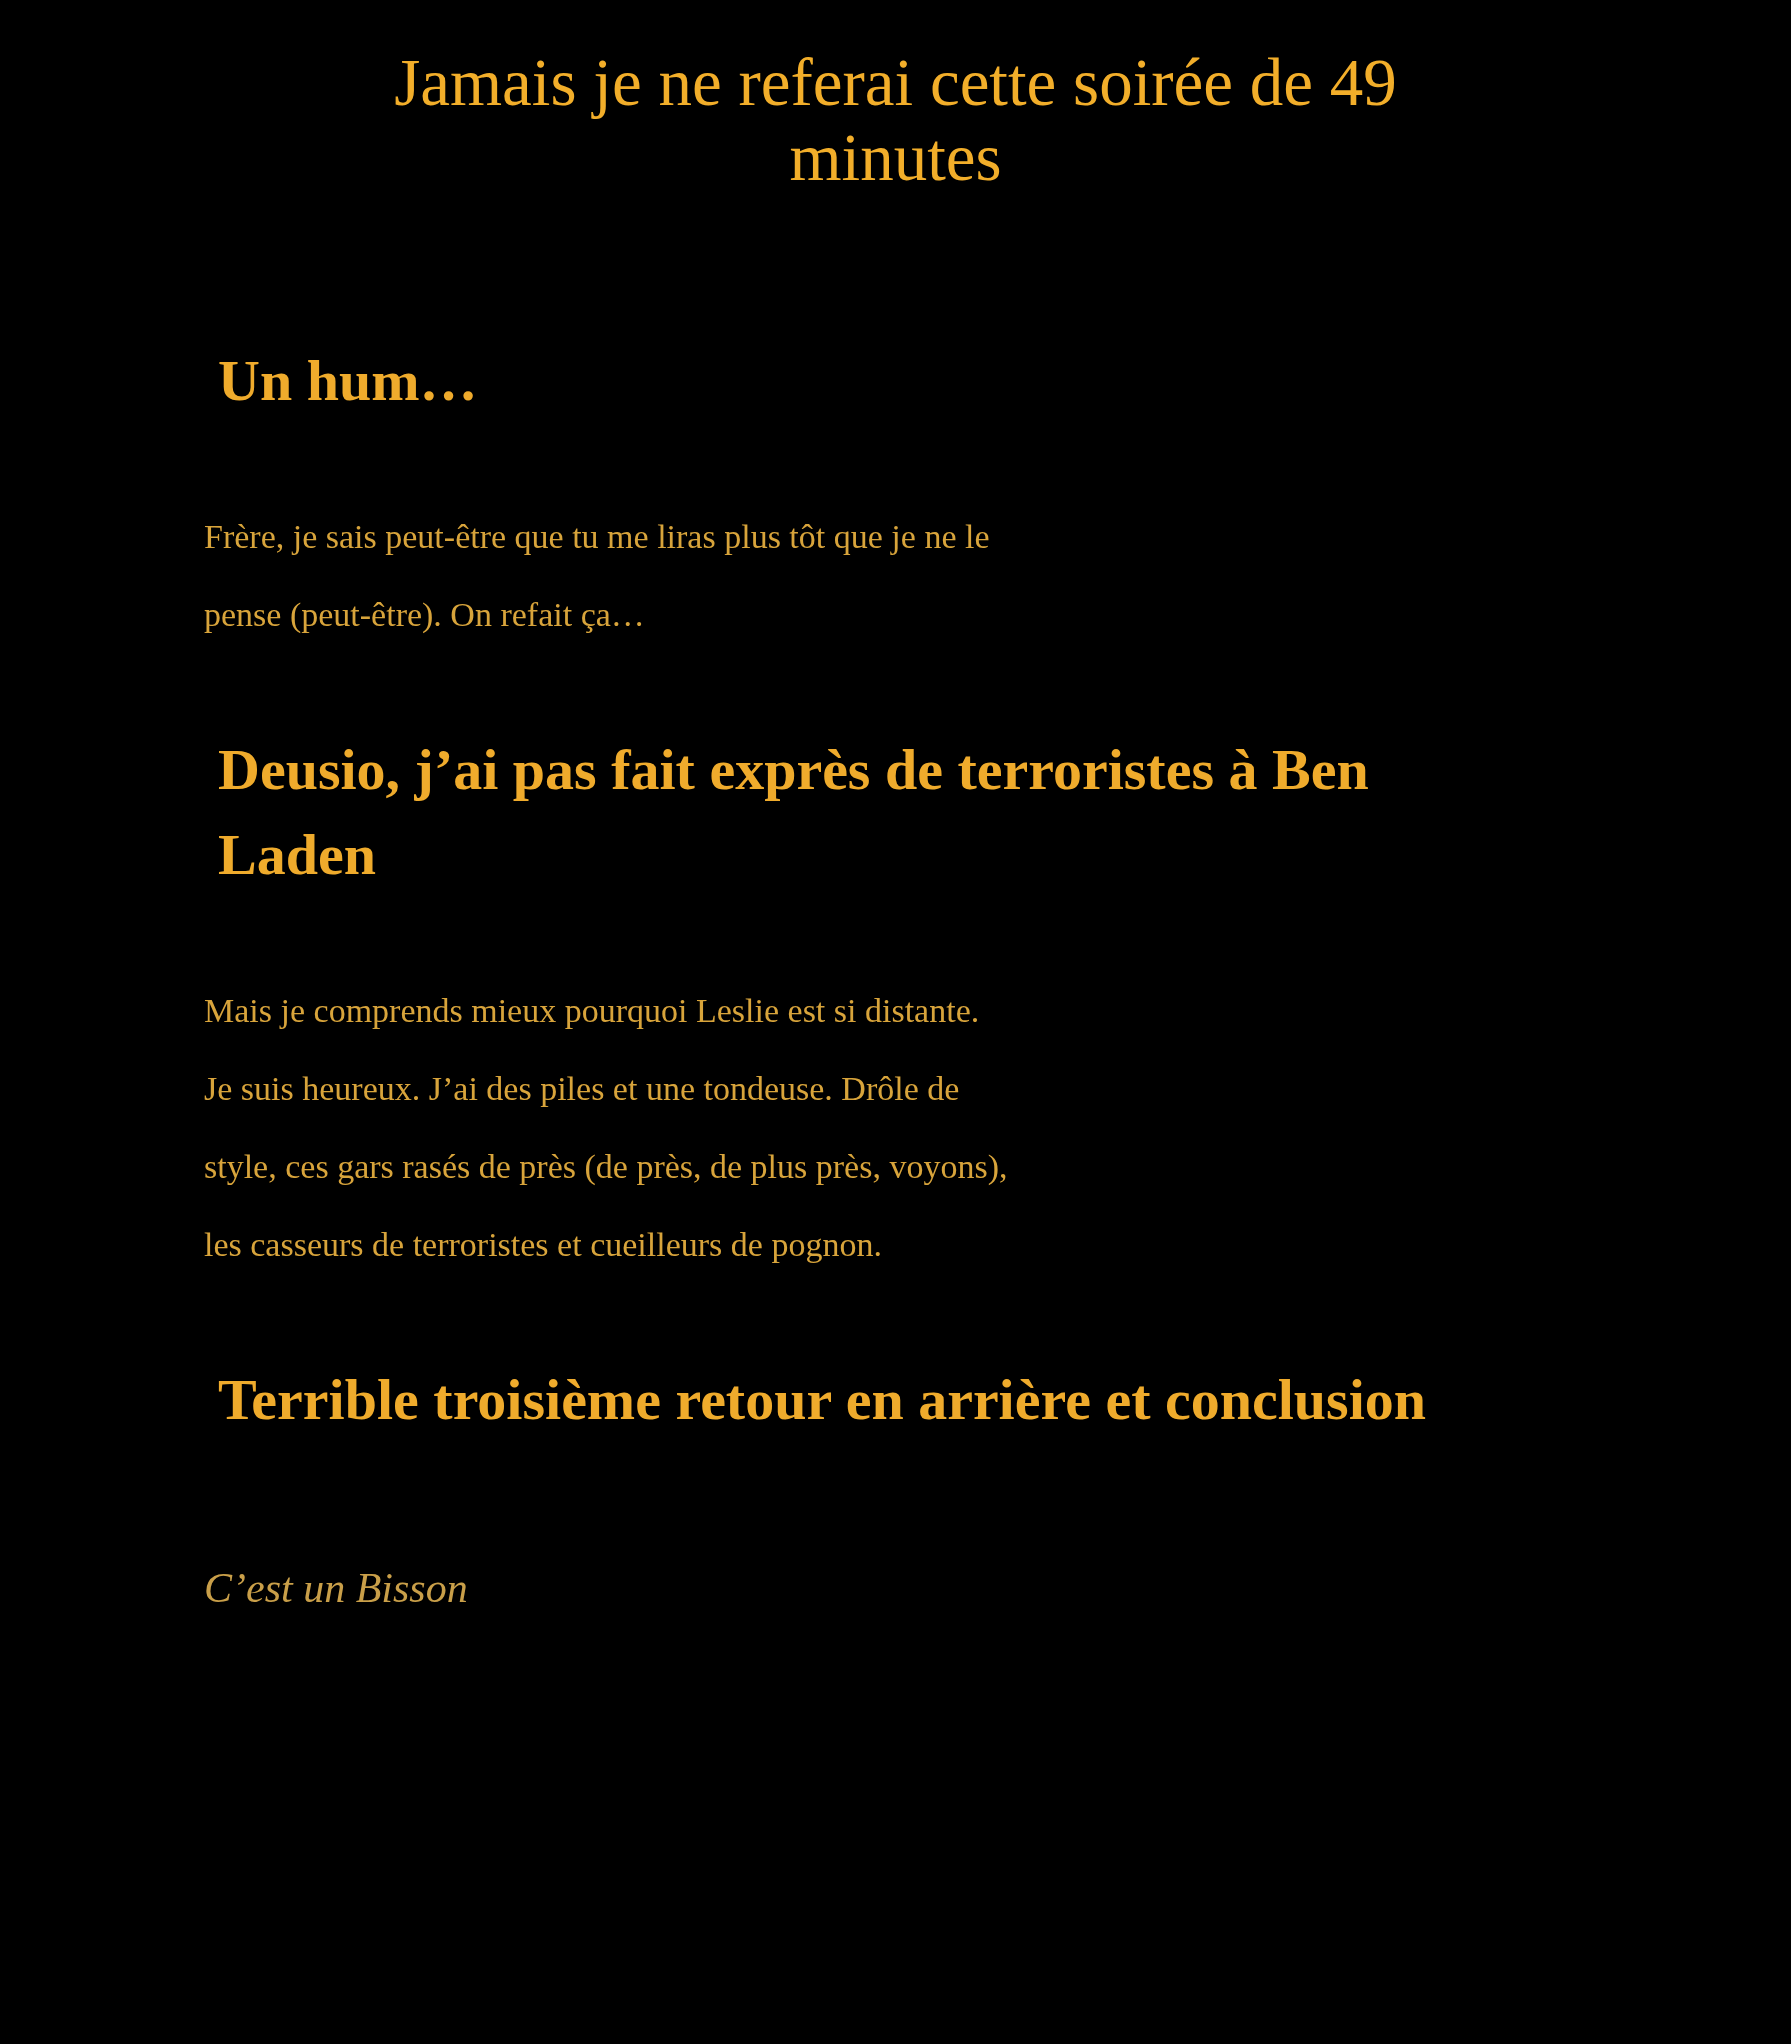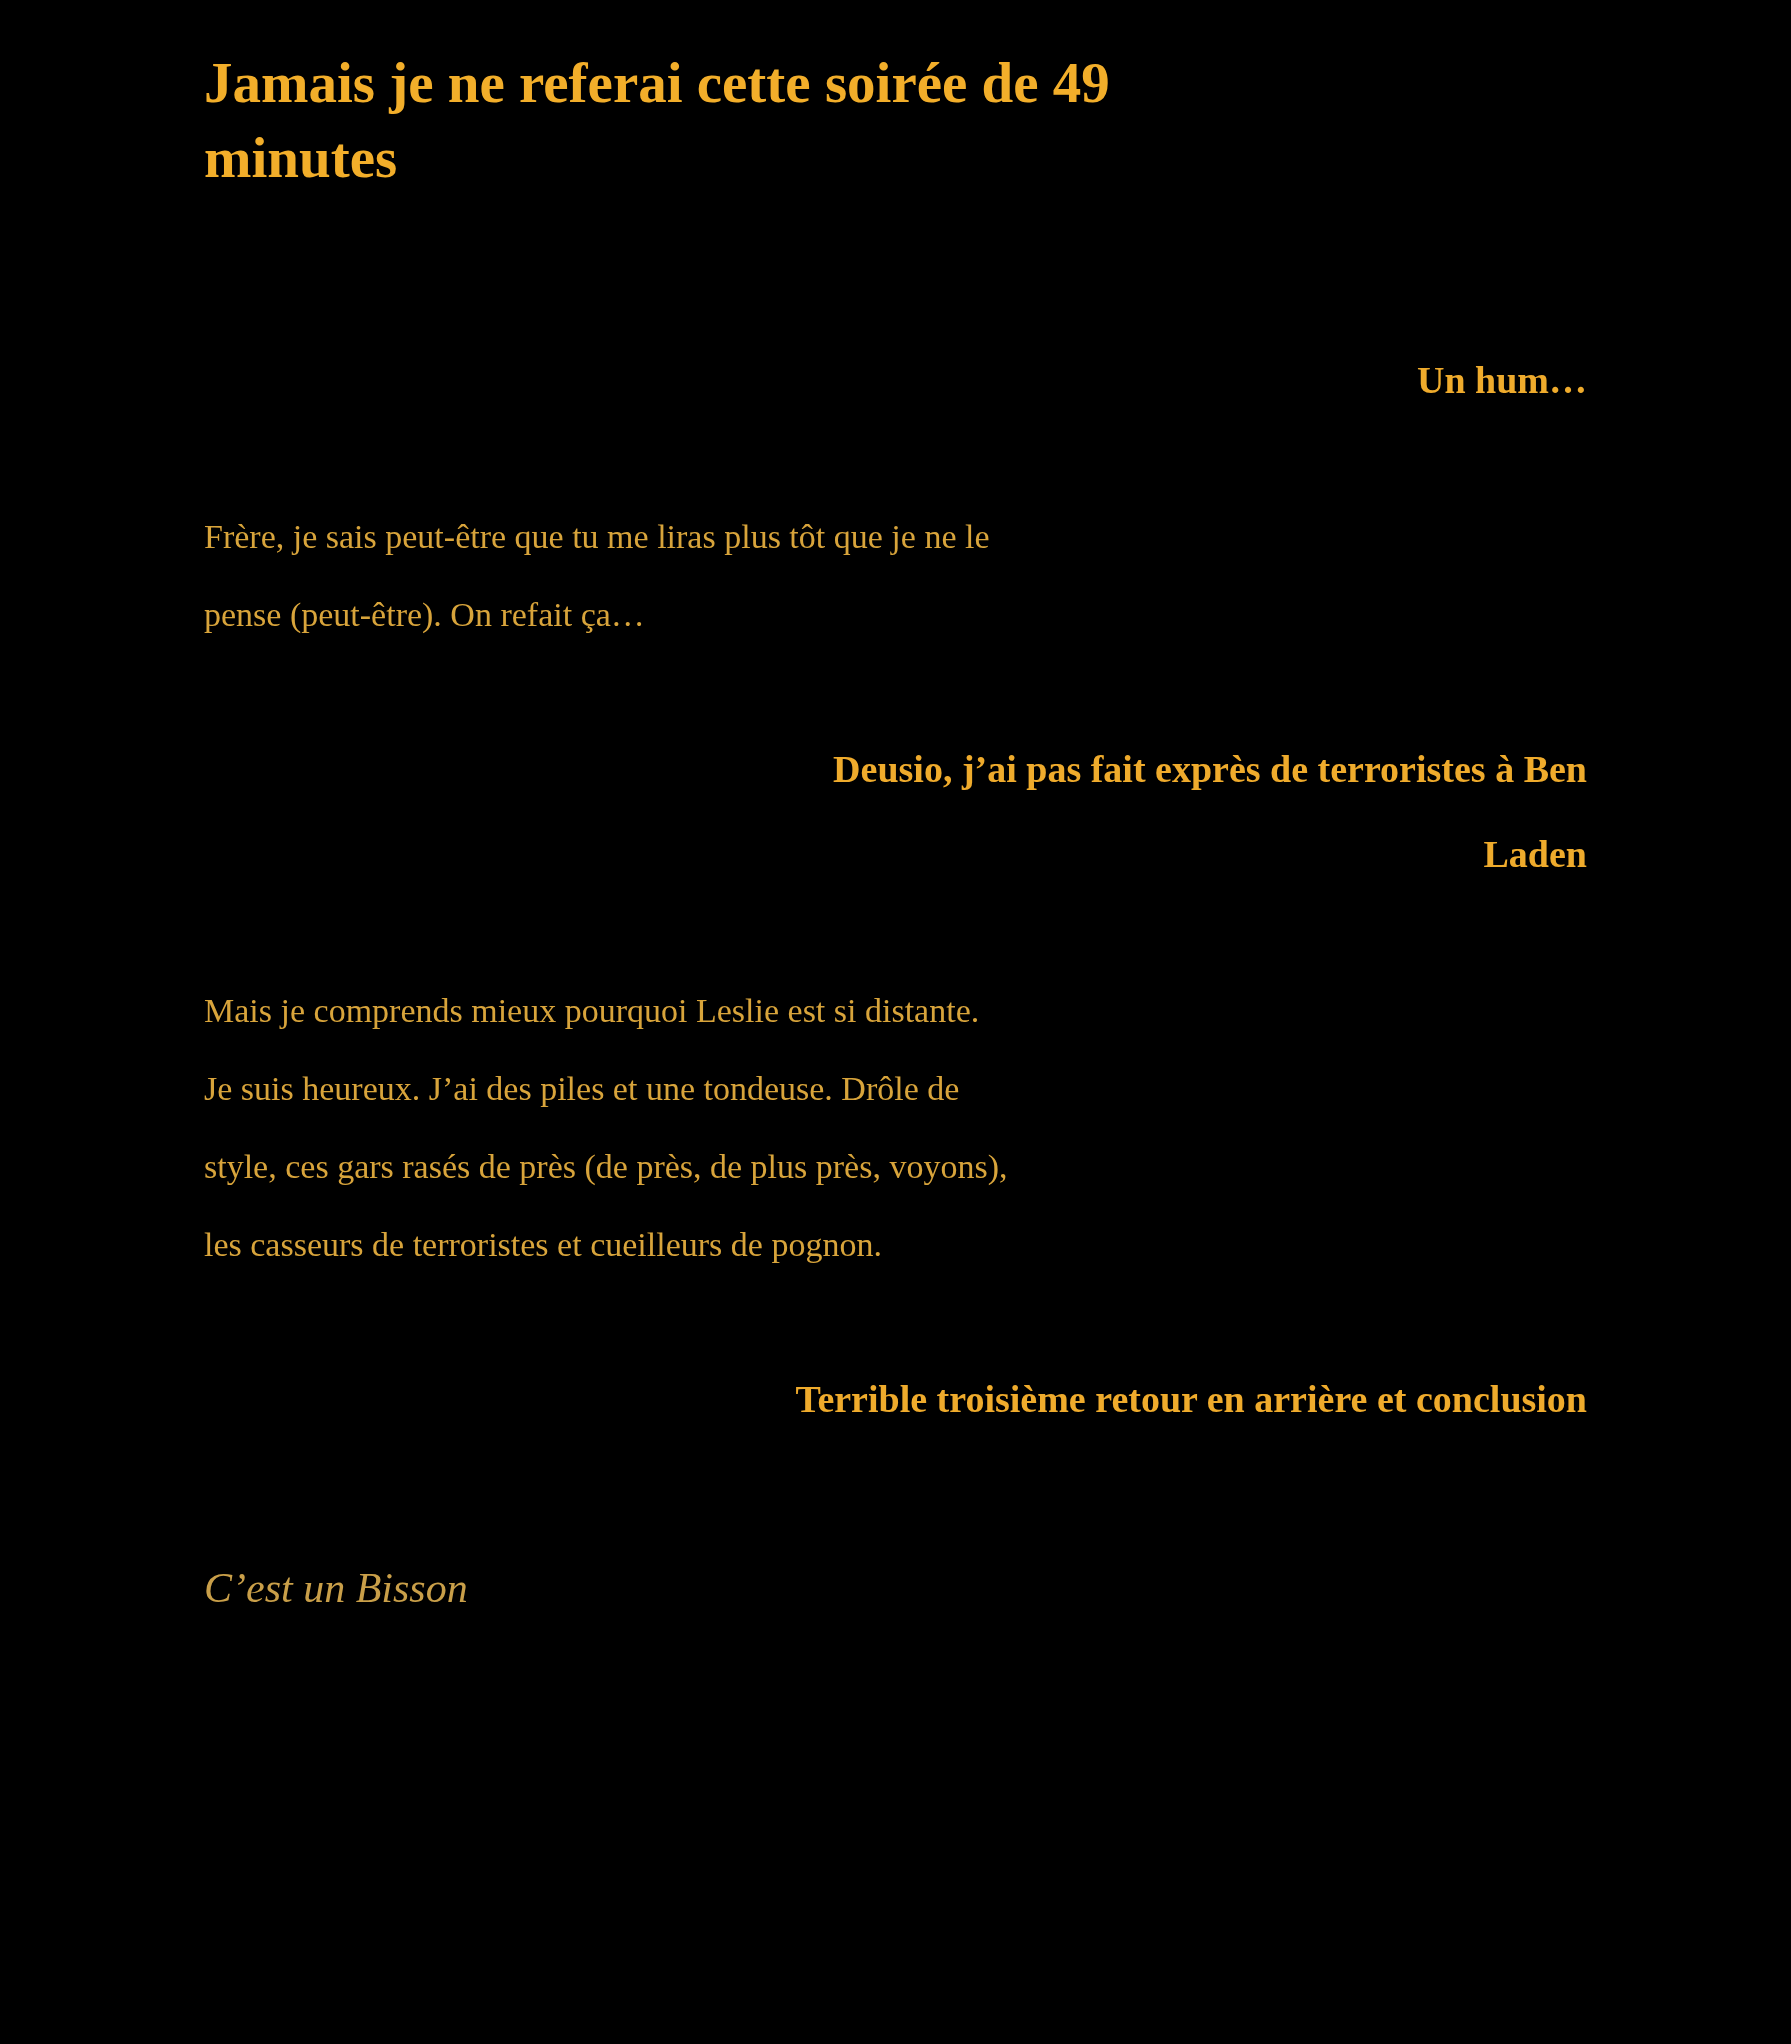--- a/index.html
+++ b/index.html
@@ -12,34 +12,34 @@
     width: 1791px;
     height: 2045px;
     background: #000000;
     box-sizing: border-box;
     padding: 45px 204px 0 204px;
     font-family: "Liberation Serif", serif;
     overflow: hidden;
   }
   .title {
     margin: 0;
-    font-size: 57px;
+    text-align: center;
+    font-size: 67px;
     line-height: 75px;
-    font-weight: bold;
+    font-weight: normal;
     color: #F2AE2A;
     white-space: pre-line;
   }
   .heading {
     margin: 73px 0 0 14px;
-    font-size: 38px;
+    font-size: 58px;
     line-height: 85px;
     font-weight: bold;
     color: #EFAB2C;
     white-space: pre-line;
-    text-align: right;
   }
   .heading.first {
     margin-top: 143px;
   }
   .para {
     margin: 75px 0 0 0;
     font-size: 34px;
     line-height: 78px;
     font-weight: normal;
     color: #D8A43B;

